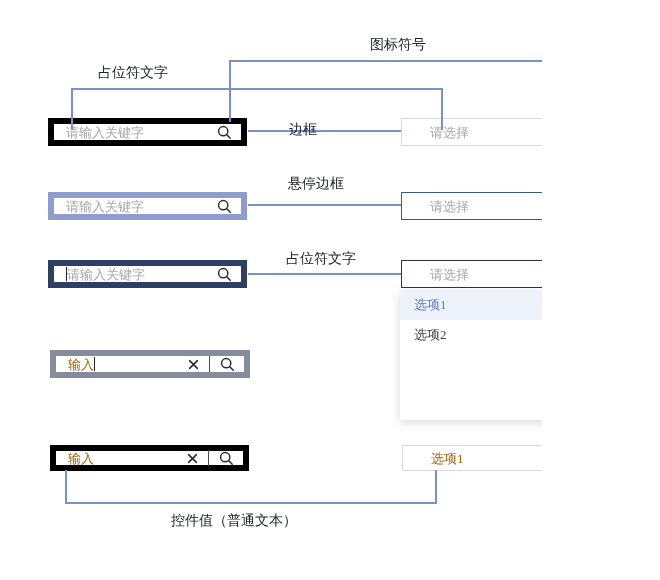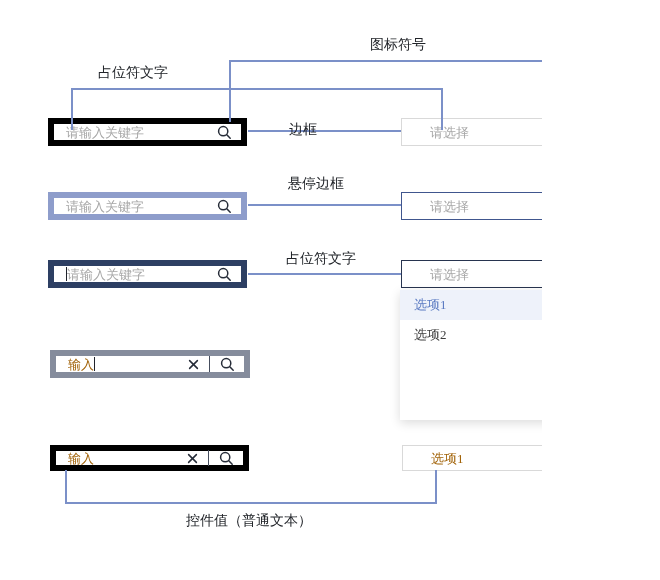--- a/index.html
+++ b/index.html
@@ -44,21 +44,21 @@
 </head>
 <body>
 
 <div class="canvas">
 
   <div class="note" style="left:370px;top:36px;">图标符号</div>
   <div class="note" style="left:98px;top:64px;">占位符文字</div>
   <div class="note" style="left:289px;top:86px;margin-top:35px;">边框</div>
   <div class="note" style="left:288px;top:175px;">悬停边框</div>
   <div class="note" style="left:286px;top:250px;">占位符文字</div>
-  <div class="note" style="left:186px;top:512px;">控件值（普通文本）</div>
+  <div class="note" style="left:171px;top:512px;">控件值（普通文本）</div>
 
   <div class="line" style="left:229px;top:60px;width:360px;height:2px;"></div>
   <div class="line" style="left:229px;top:60px;width:2px;height:62px;"></div>
   <div class="line" style="left:587px;top:60px;width:2px;height:66px;"></div>
 
   <div class="line" style="left:71px;top:88px;width:372px;height:2px;"></div>
   <div class="line" style="left:71px;top:88px;width:2px;height:42px;"></div>
   <div class="line" style="left:441px;top:88px;width:2px;height:42px;"></div>
 
   <div class="line" style="left:248px;top:130px;width:153px;height:2px;"></div>

